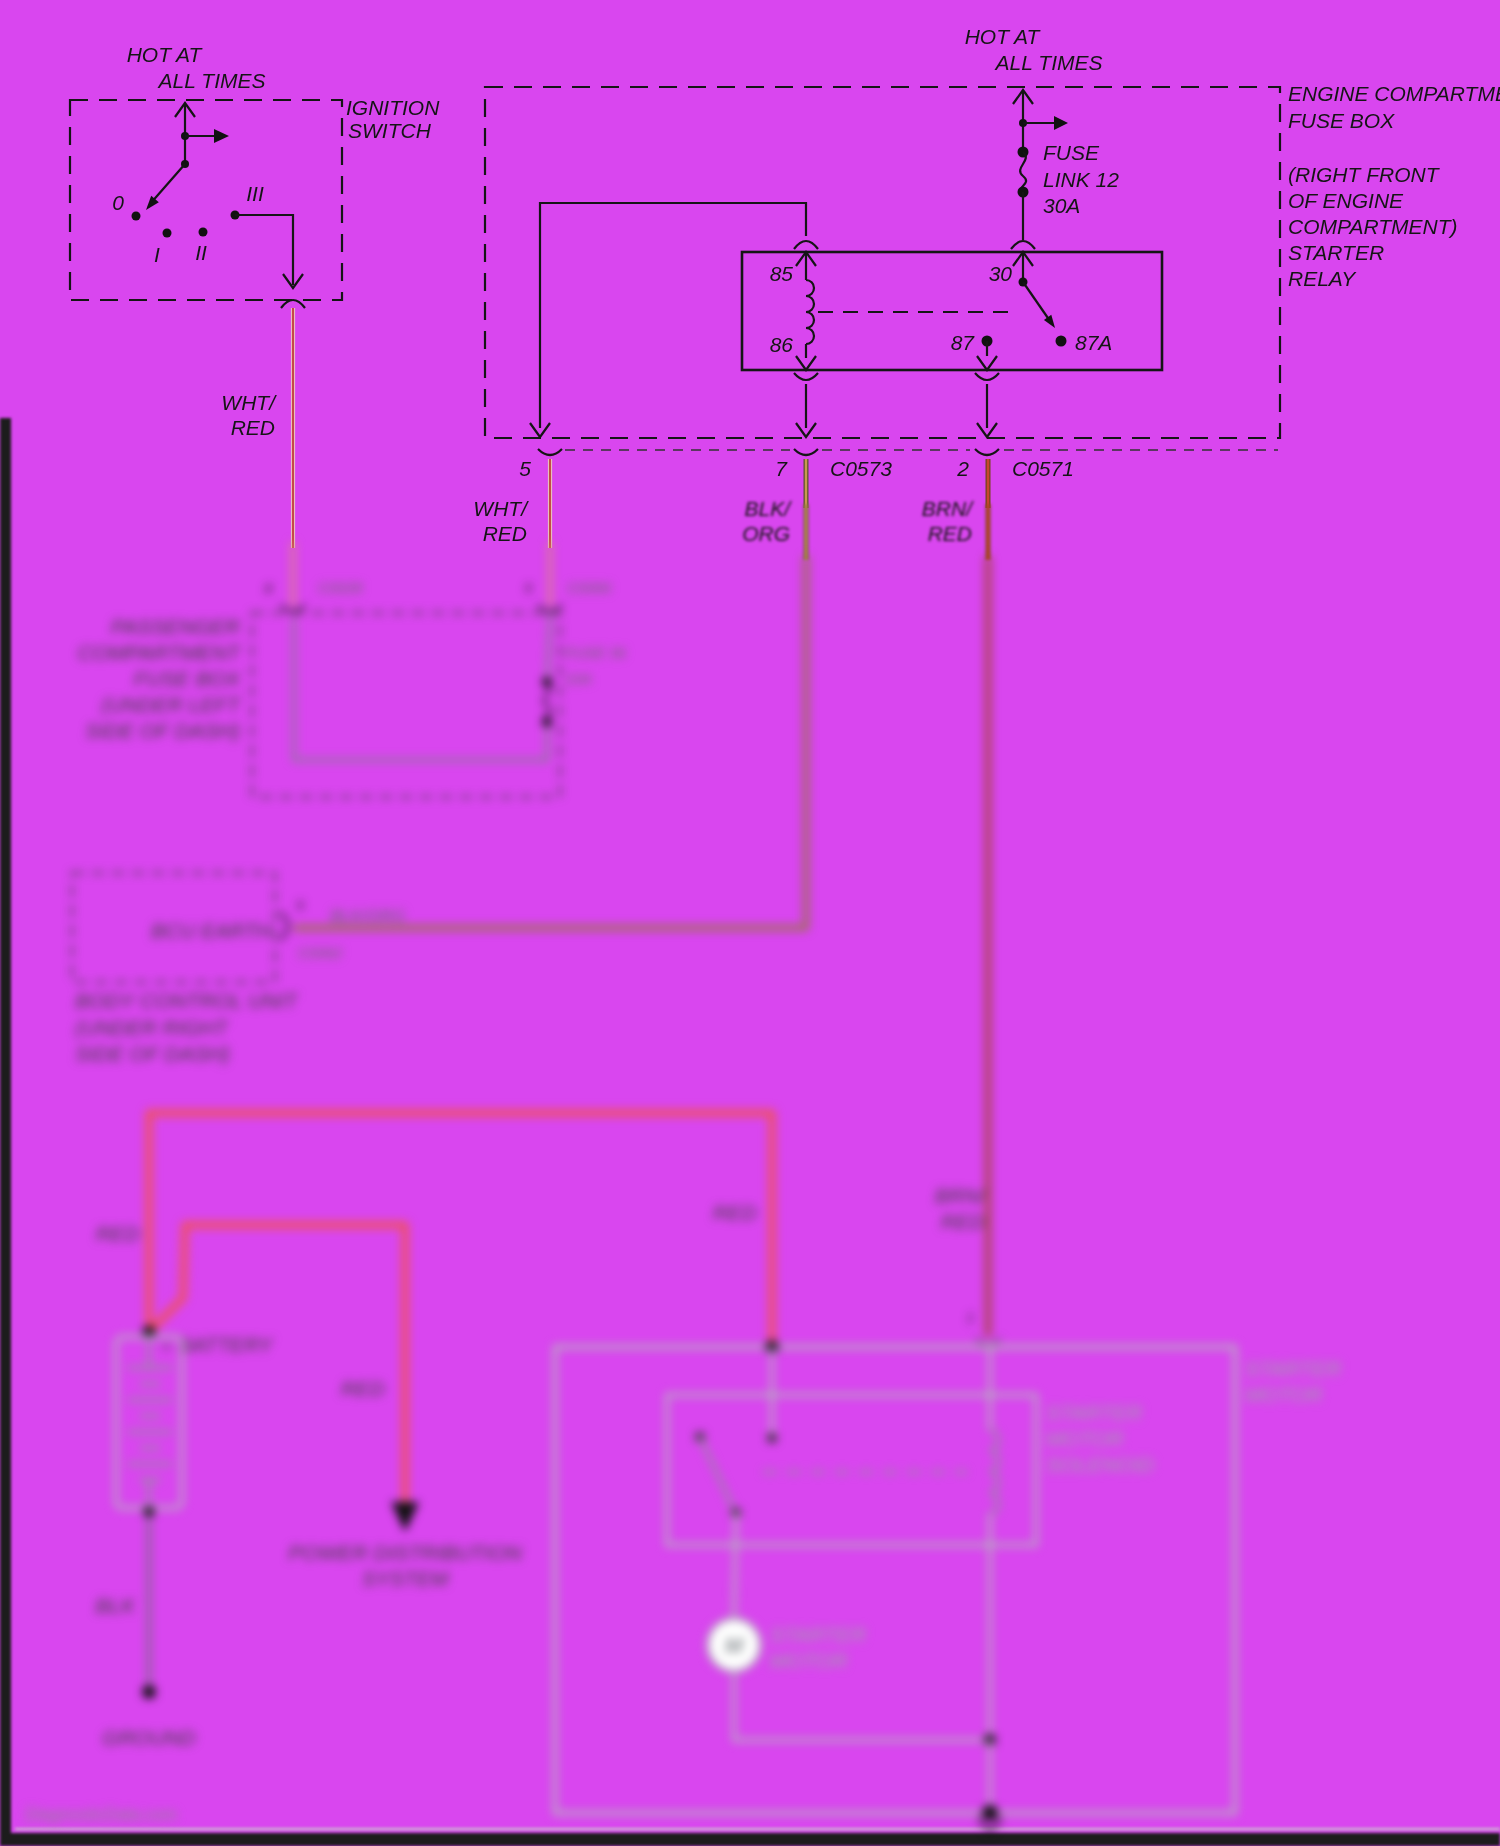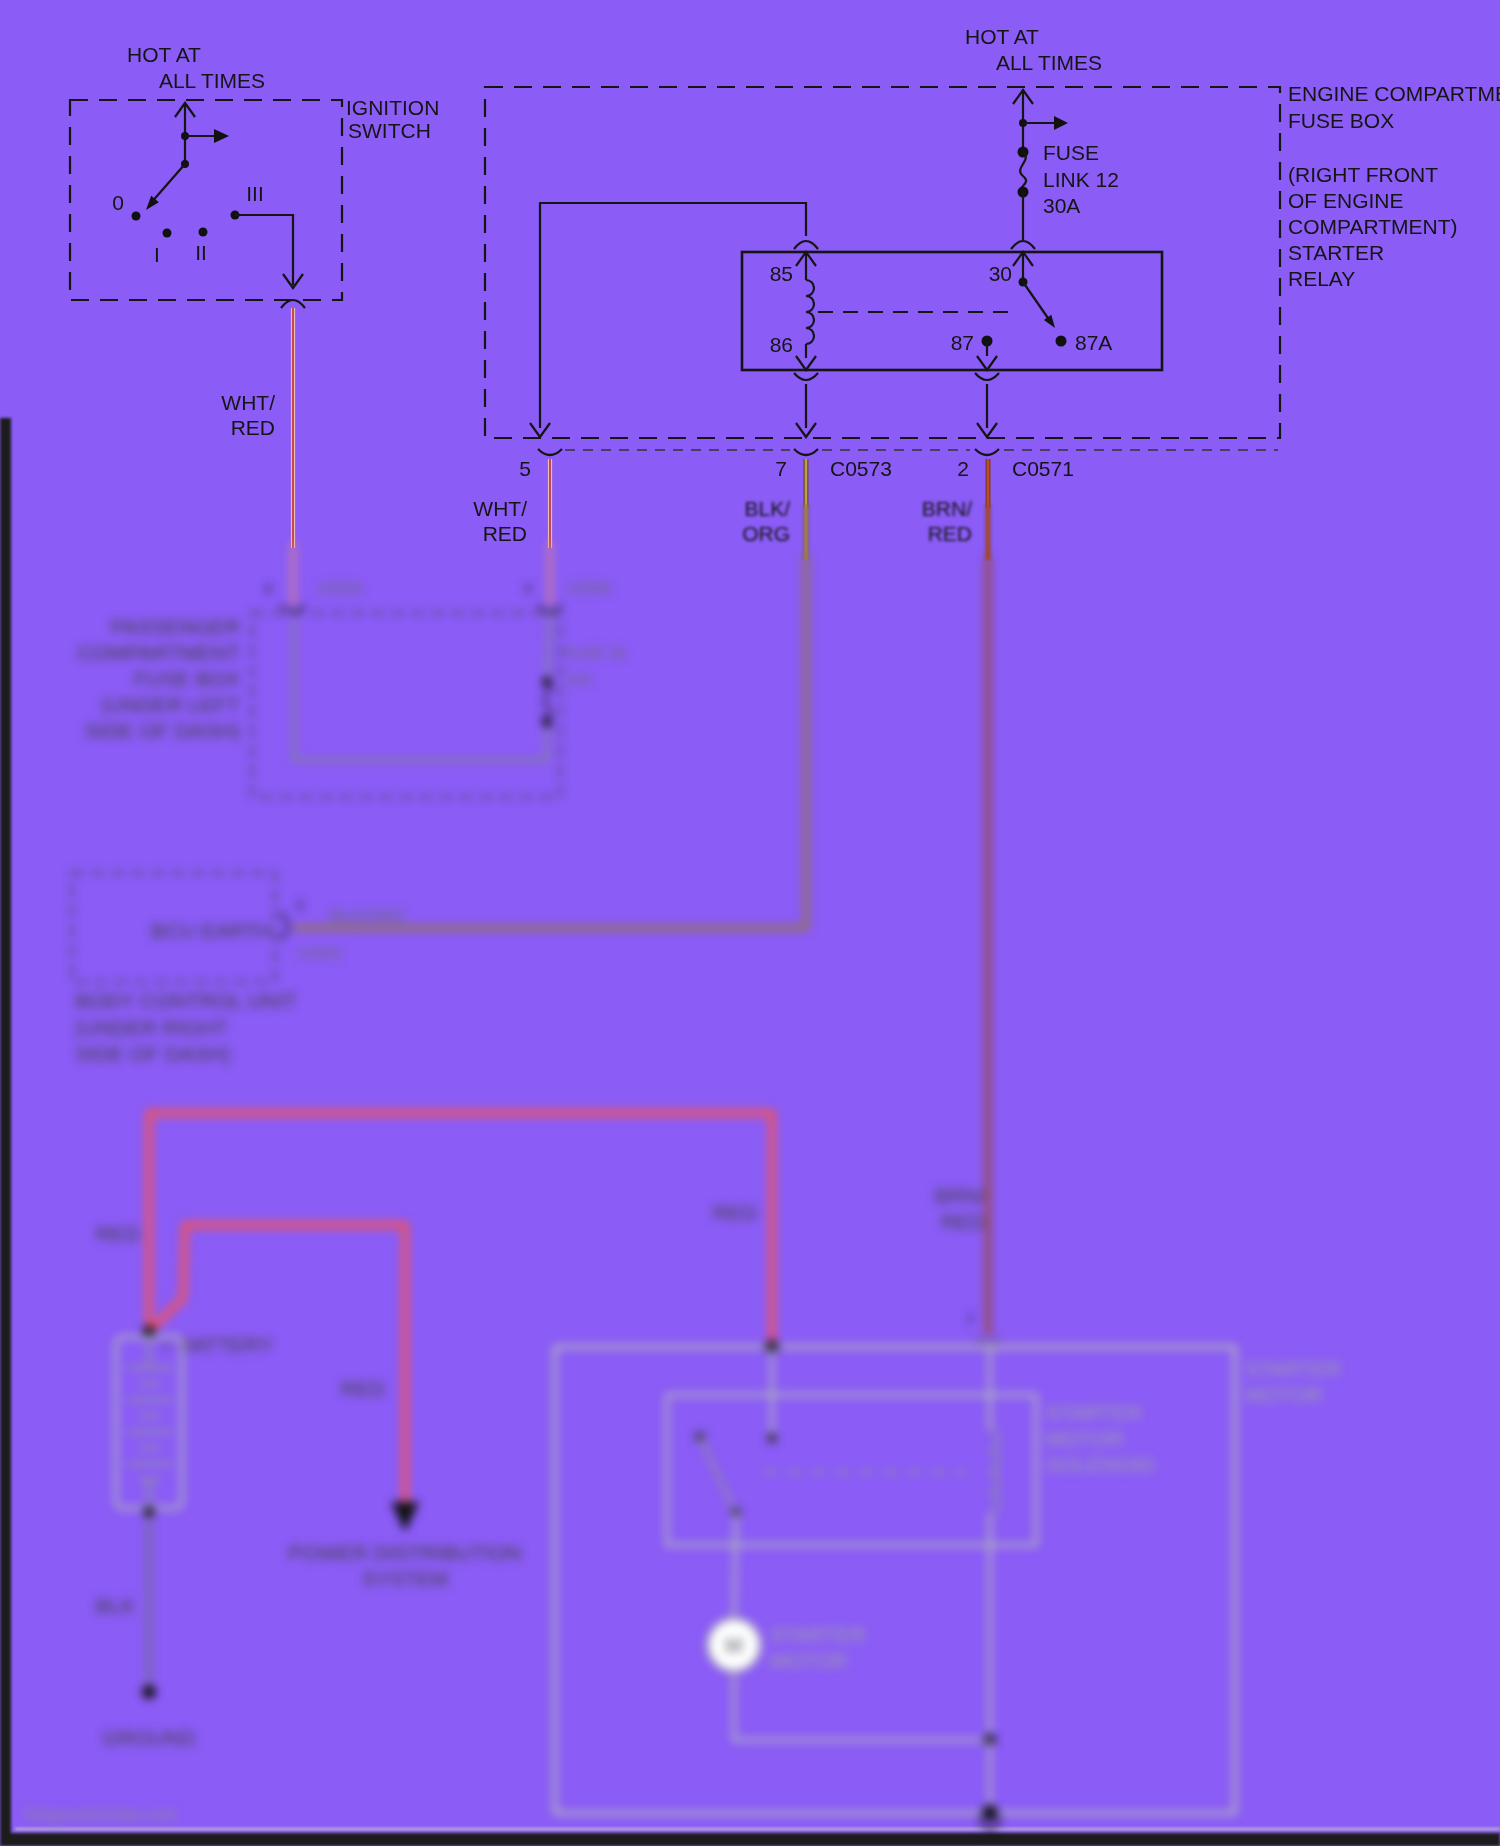--- a/index.html
+++ b/index.html
@@ -1,21 +1,22 @@
 <!DOCTYPE html>
 <html><head>
 <meta charset="utf-8">
 <style>
   html,body{margin:0;padding:0;background:#ffffff;}
   .page{
     position:relative;
     width:1500px;height:1846px;
-    background:#8b5cf6;
+    background:#d946ef;
     overflow:hidden;
     font-family:"Liberation Sans", sans-serif;
+    font-style:italic;
   }
   svg{position:absolute;left:0;top:0;}
   
   .ln{stroke:#151515;stroke-width:2.2;fill:none;}
   .ln-thick{stroke:#151515;stroke-width:2.6;fill:none;}
   .dash{stroke:#151515;stroke-width:2.2;fill:none;stroke-dasharray:18 11;}
   .dash-thin{stroke:#333333;stroke-width:1.3;fill:none;stroke-dasharray:10 8;}
   .dash-gray{stroke:#3f3f3f;stroke-width:2;fill:none;stroke-dasharray:12 8;}
   .dash-relay{stroke:#151515;stroke-width:2;fill:none;stroke-dasharray:15 10;}
   .dot{fill:#111111;stroke:none;}

